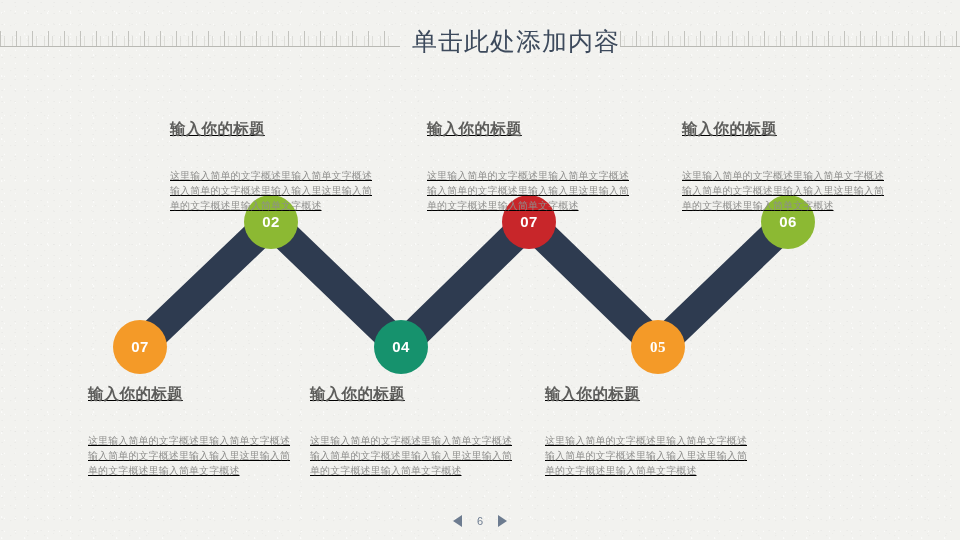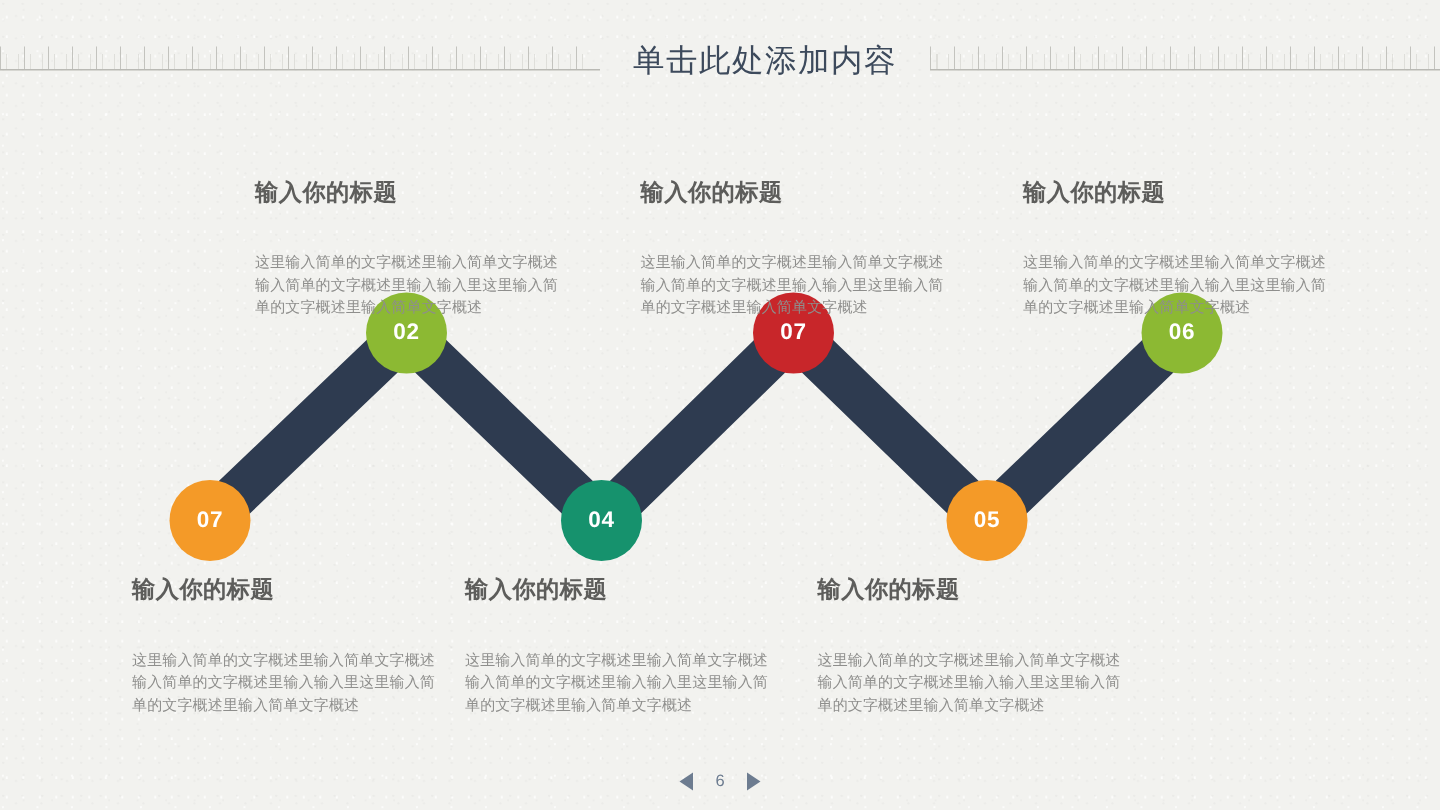--- a/index.html
+++ b/index.html
@@ -69,22 +69,22 @@
         transparent 1px, transparent 8px);
   }
   .ticks-minor.left  { left: 4px;   width: 392px; }
   .ticks-minor.right { left: 624px; width: 332px; }
 
   #slide-title {
     position: absolute;
     left: 400px;
     top: 24px;
     width: 220px;
-    text-align: center;
-    font-size: 21px;
+    text-align: right;
+    font-size: 25px;
     line-height: 34px;
     color: #3d4a5c;
     letter-spacing: 1px;
     white-space: nowrap;
   }
 
   
   #zigzag {
     position: absolute;
     left: 0;
@@ -105,20 +105,21 @@
     font-weight: bold;
     line-height: 54px;
     text-align: center;
     letter-spacing: 0.5px;
   }
 
   
   .block {
     position: absolute;
     width: 208px;
+    text-decoration: underline;
   }
   .block-title {
     font-size: 15.5px;
     font-weight: bold;
     color: #5d5d5b;
     line-height: 22px;
     margin-bottom: 4px;
     letter-spacing: 0.3px;
   }
   .block-body {
@@ -176,21 +177,21 @@
 
   <svg id="zigzag" viewBox="0 0 960 540" width="960" height="540">
     <polyline id="zig-path" fill="none" stroke="#2e3b50" stroke-width="30" stroke-linecap="round" stroke-linejoin="round" points="140,347 271,222 401,347 529,222 658,347 788,222"></polyline>
   </svg>
 
   <div id="nodes-layer">
       <div class="node" style="left: 113px; top: 320px; background: rgb(244, 154, 40);">07</div>
       <div class="node" style="left: 244px; top: 195px; background: rgb(140, 185, 51);">02</div>
       <div class="node" style="left: 374px; top: 320px; background: rgb(22, 146, 109);">04</div>
       <div class="node" style="left: 502px; top: 195px; background: rgb(200, 38, 42);">07</div>
-      <div class="node" style="left: 631px; top: 320px; background: rgb(244, 154, 40);">05</div>
+      <div class="node" style="left: 631px; top: 320px; background: rgb(244, 154, 40); font-family: Liberation Serif, serif;">05</div>
       <div class="node" style="left: 761px; top: 195px; background: rgb(140, 185, 51);">06</div>
     </div>
 
   <div id="blocks-layer">
       <div class="block" style="left: 170px; top: 118px;">
         <div class="block-title">输入你的标题</div>
         <div class="block-body">这里输入简单的文字概述里输入简单文字概述输入简单的文字概述里输入输入里这里输入简单的文字概述里输入简单文字概述</div>
       </div>
       <div class="block" style="left: 427px; top: 118px;">
         <div class="block-title">输入你的标题</div>

